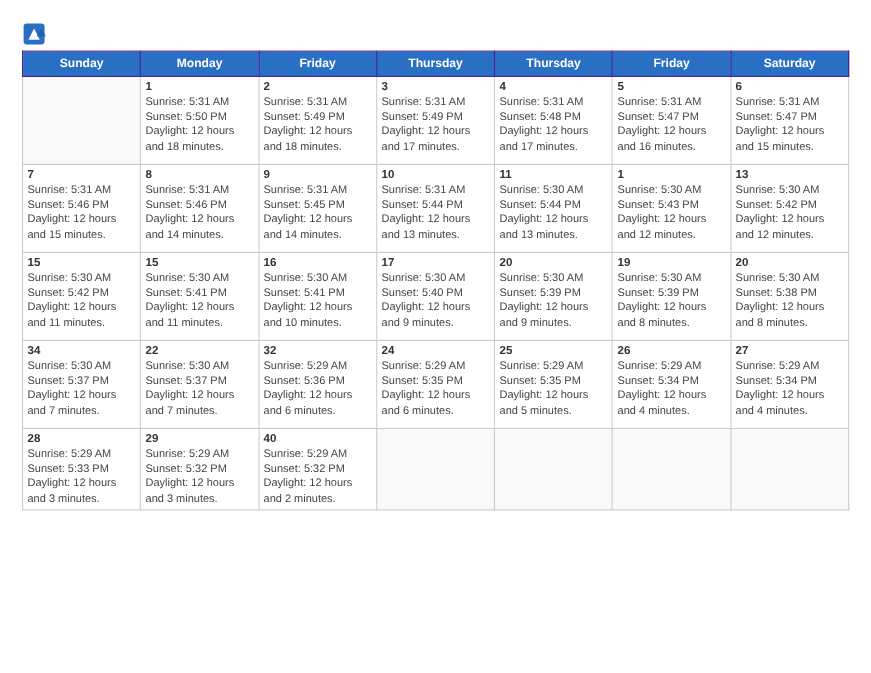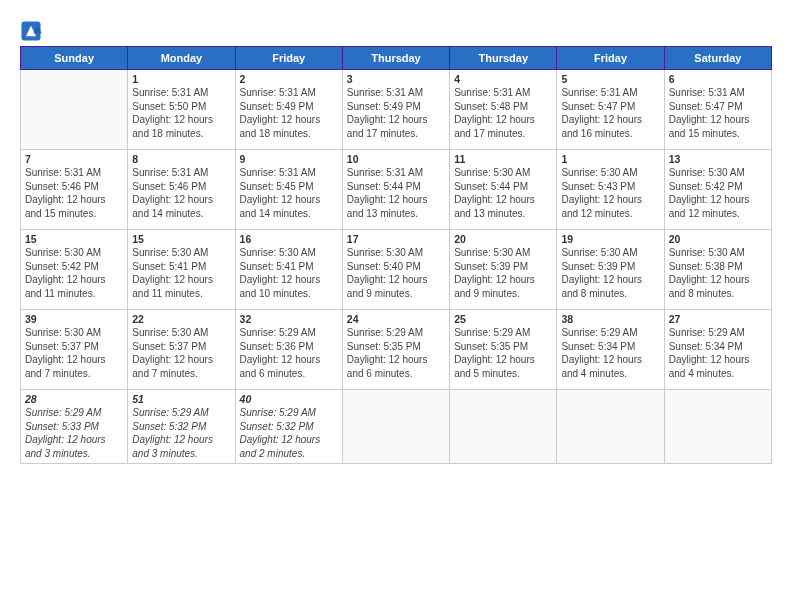--- a/index.html
+++ b/index.html
@@ -94,21 +94,20 @@
       color: #333;
       margin-bottom: 1px;
     }
     .day-info {
       font-size: 10px;
       color: #444;
       line-height: 1.35;
     }
     .last-row td {
       height: 70px;
-      font-style: italic;
     }
   </style>
 </head>
 <body>
 
 <div class="page">
   <div class="header-area">
     <div class="logo">
       <svg class="logo-icon" viewBox="0 0 30 30">
         <rect x="2" y="2" width="26" height="26" rx="4" fill="#2970c4"></rect>
@@ -281,21 +280,21 @@
           <td>
             <div class="day-num">20</div>
             <div class="day-info" style="white-space: pre-line;">Sunrise: 5:30 AM
 Sunset: 5:38 PM
 Daylight: 12 hours
 and 8 minutes.</div>
           </td>
         </tr>
         <tr>
           <td>
-            <div class="day-num">39</div>
+            <div class="day-num">34</div>
             <div class="day-info" style="white-space: pre-line;">Sunrise: 5:30 AM
 Sunset: 5:37 PM
 Daylight: 12 hours
 and 7 minutes.</div>
           </td>
           <td>
             <div class="day-num">22</div>
             <div class="day-info" style="white-space: pre-line;">Sunrise: 5:30 AM
 Sunset: 5:37 PM
 Daylight: 12 hours
@@ -316,21 +315,21 @@
 and 6 minutes.</div>
           </td>
           <td>
             <div class="day-num">25</div>
             <div class="day-info" style="white-space: pre-line;">Sunrise: 5:29 AM
 Sunset: 5:35 PM
 Daylight: 12 hours
 and 5 minutes.</div>
           </td>
           <td>
-            <div class="day-num">38</div>
+            <div class="day-num">26</div>
             <div class="day-info" style="white-space: pre-line;">Sunrise: 5:29 AM
 Sunset: 5:34 PM
 Daylight: 12 hours
 and 4 minutes.</div>
           </td>
           <td>
             <div class="day-num">27</div>
             <div class="day-info" style="white-space: pre-line;">Sunrise: 5:29 AM
 Sunset: 5:34 PM
 Daylight: 12 hours
@@ -339,21 +338,21 @@
         </tr>
         <tr class="last-row">
           <td>
             <div class="day-num">28</div>
             <div class="day-info" style="white-space: pre-line;">Sunrise: 5:29 AM
 Sunset: 5:33 PM
 Daylight: 12 hours
 and 3 minutes.</div>
           </td>
           <td>
-            <div class="day-num">51</div>
+            <div class="day-num">29</div>
             <div class="day-info" style="white-space: pre-line;">Sunrise: 5:29 AM
 Sunset: 5:32 PM
 Daylight: 12 hours
 and 3 minutes.</div>
           </td>
           <td>
             <div class="day-num">40</div>
             <div class="day-info" style="white-space: pre-line;">Sunrise: 5:29 AM
 Sunset: 5:32 PM
 Daylight: 12 hours

